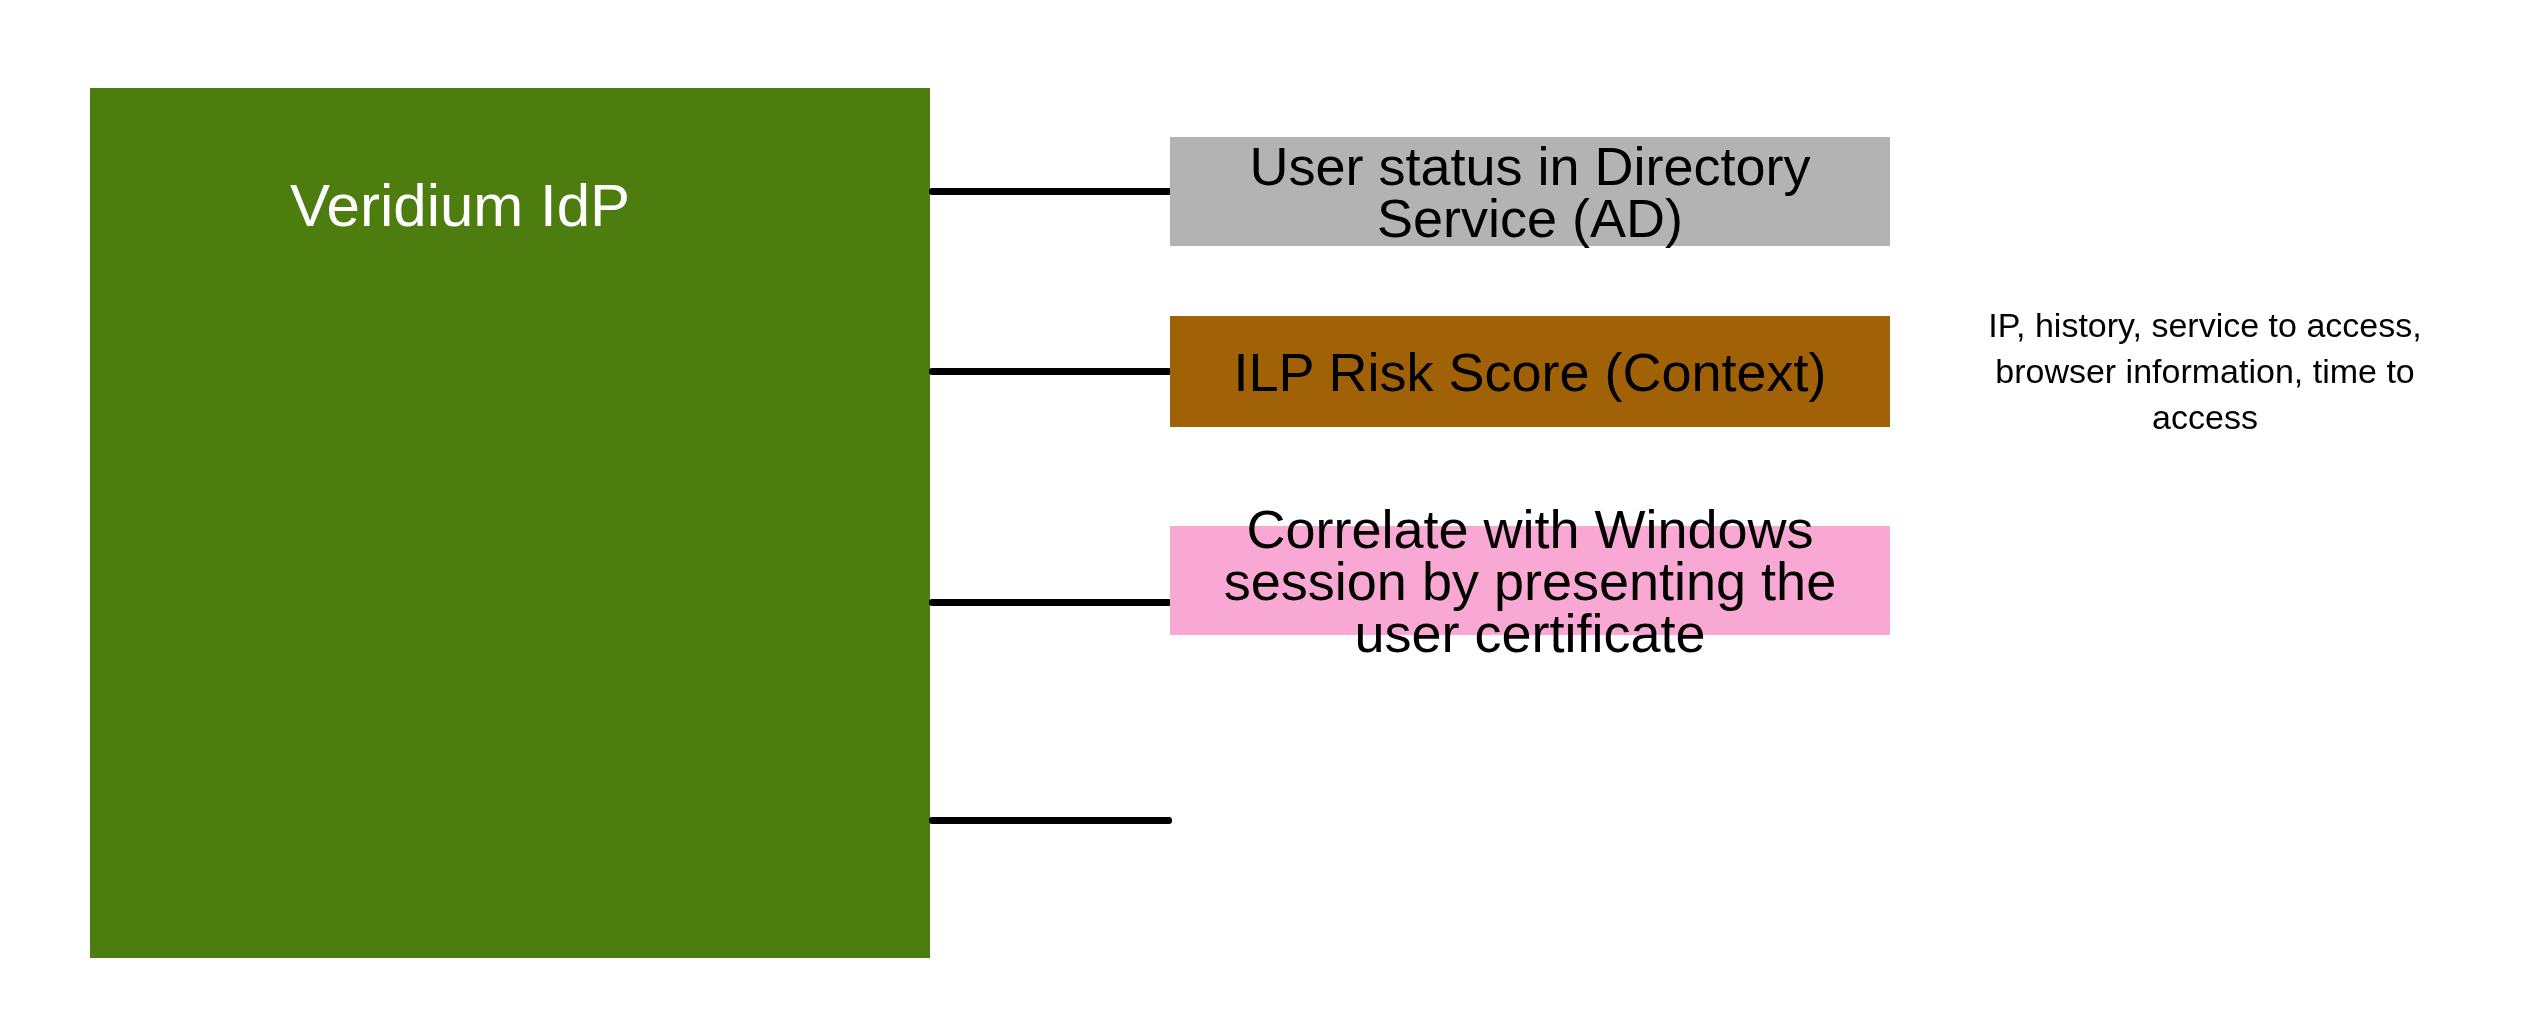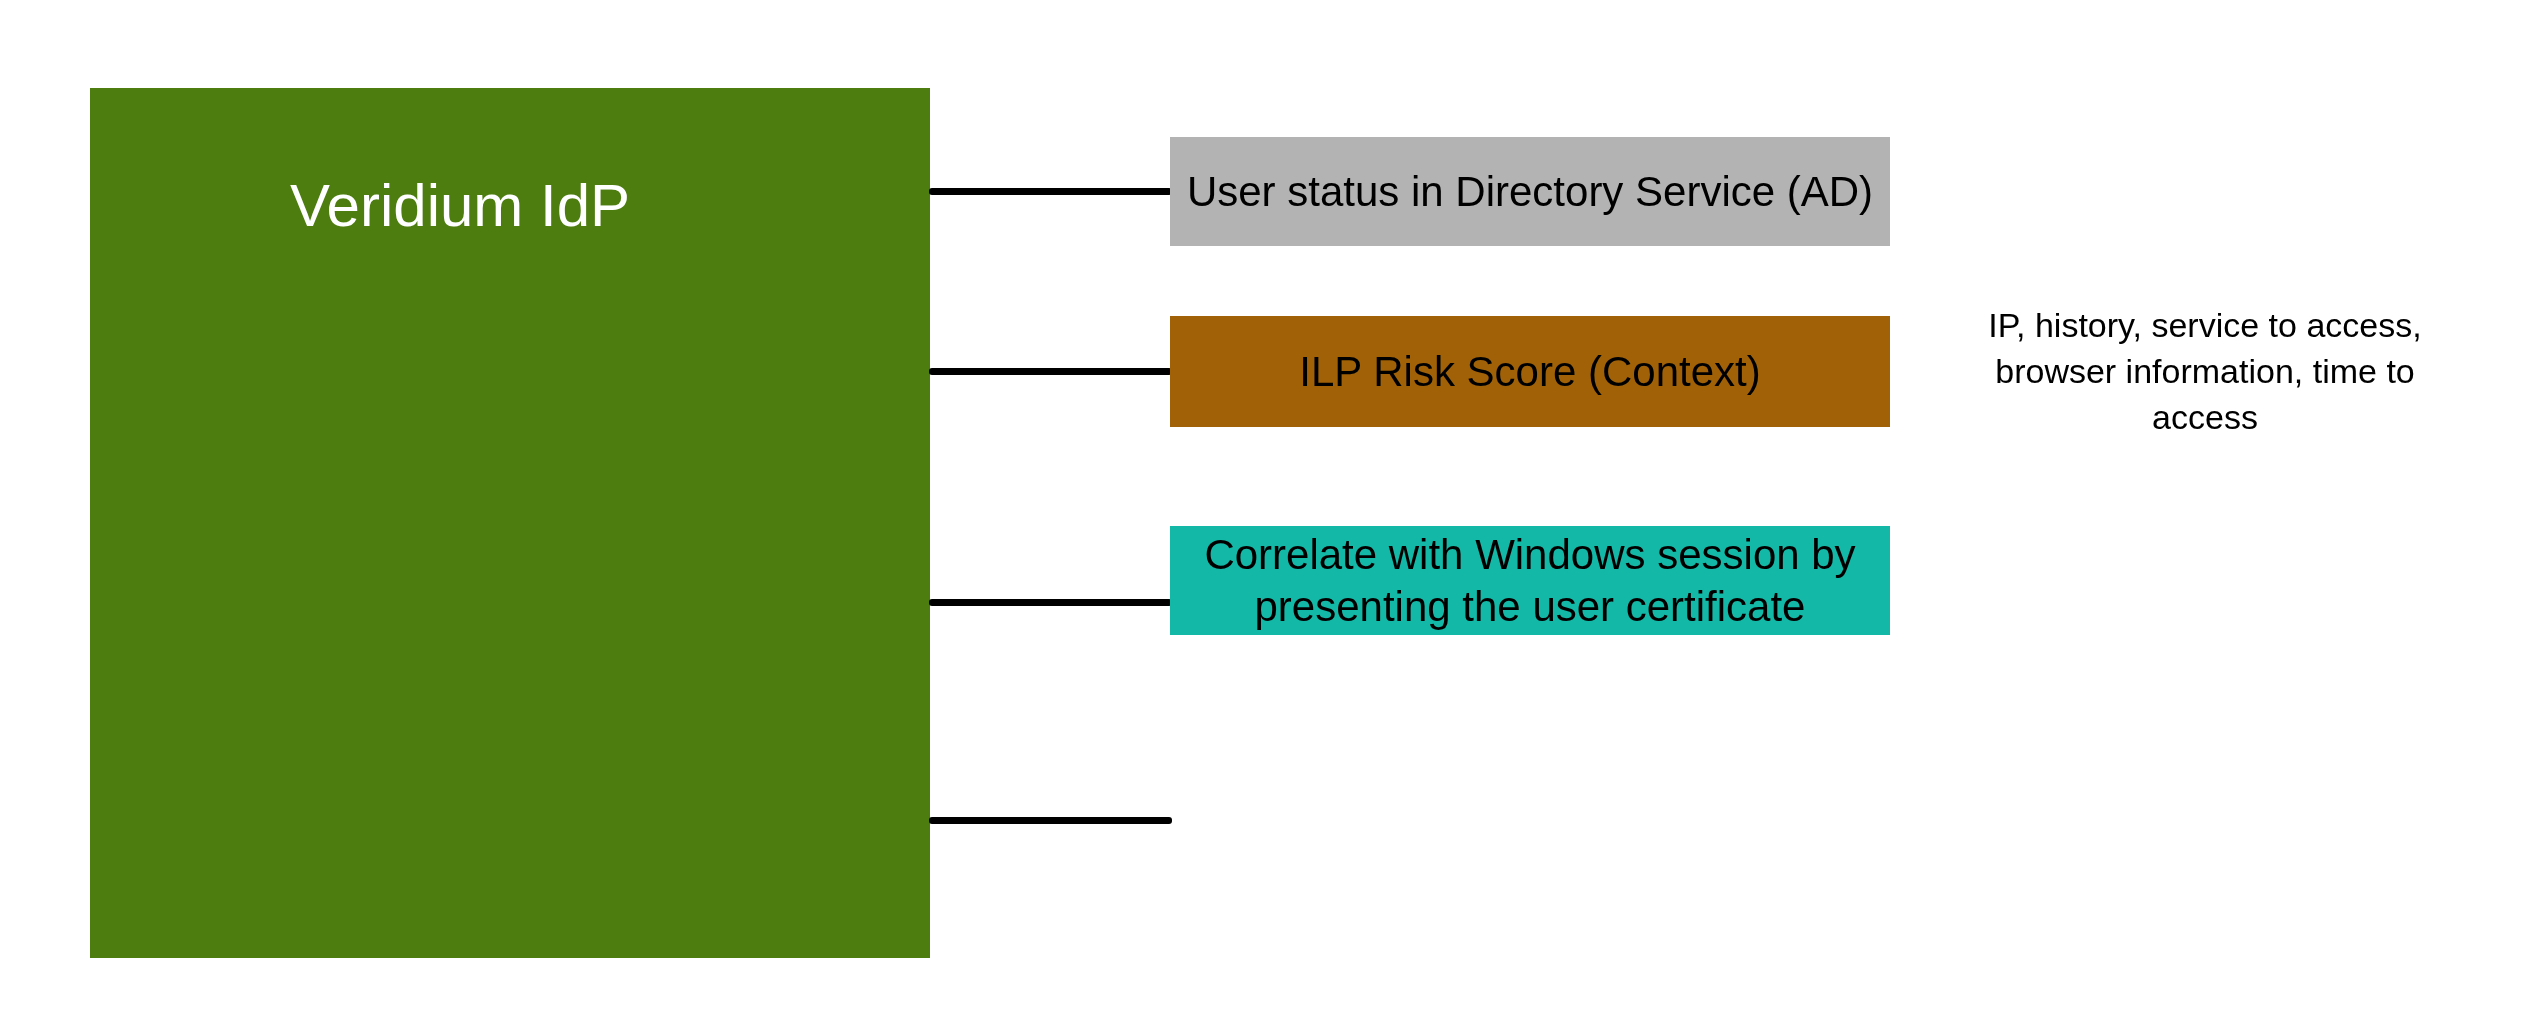--- a/index.html
+++ b/index.html
@@ -39,21 +39,21 @@
   .factor-box {
     position: absolute;
     left: 1170px;
     width: 720px;
     background: #B3B3B3;
     color: #000000;
     display: flex;
     align-items: center;
     justify-content: center;
     text-align: center;
-    font-size: 42px;
+    font-size: 54px;
     line-height: 52px;
     padding: 0 14px;
   }
   .factor-box-1 { top: 137px; height: 109px; }
   .factor-box-2 { top: 316px; height: 111px; }
   .factor-box-3 { top: 526px; height: 109px; }
   .factor-box-4 { top: 752px; height: 106px; }
   .connector {
     position: absolute;
     left: 929px;
@@ -94,20 +94,20 @@
   <div class="connector connector-4" style="background-color: rgb(0, 0, 0);"></div>
 
   <div class="factor-box factor-box-1" style="background-color: rgb(179, 179, 179);">
     <span>User status in Directory Service (AD)</span>
   </div>
 
   <div class="factor-box factor-box-2" style="background-color: #a16207;">
     <span>ILP Risk Score (Context)</span>
   </div>
 
-  <div class="factor-box factor-box-3" style="background-color: #14b8a6;">
+  <div class="factor-box factor-box-3" style="background-color: #f9a8d4;">
     <span>Correlate with Windows session by presenting the user certificate</span>
   </div>
 
 
   <div class="annotation">IP, history, service to access, browser information, time to access</div>
 
 </div>
 
 </body></html>

